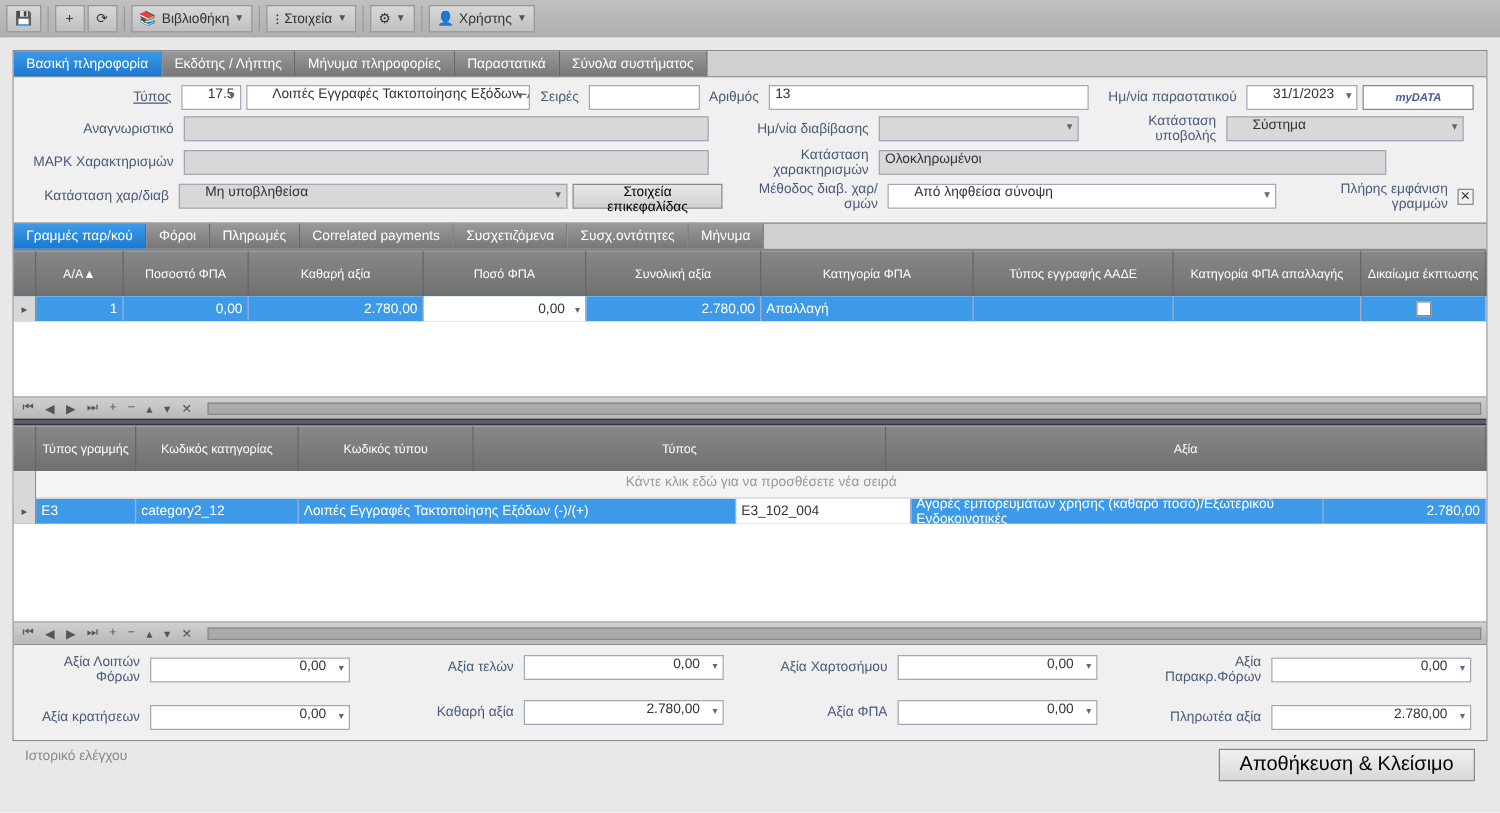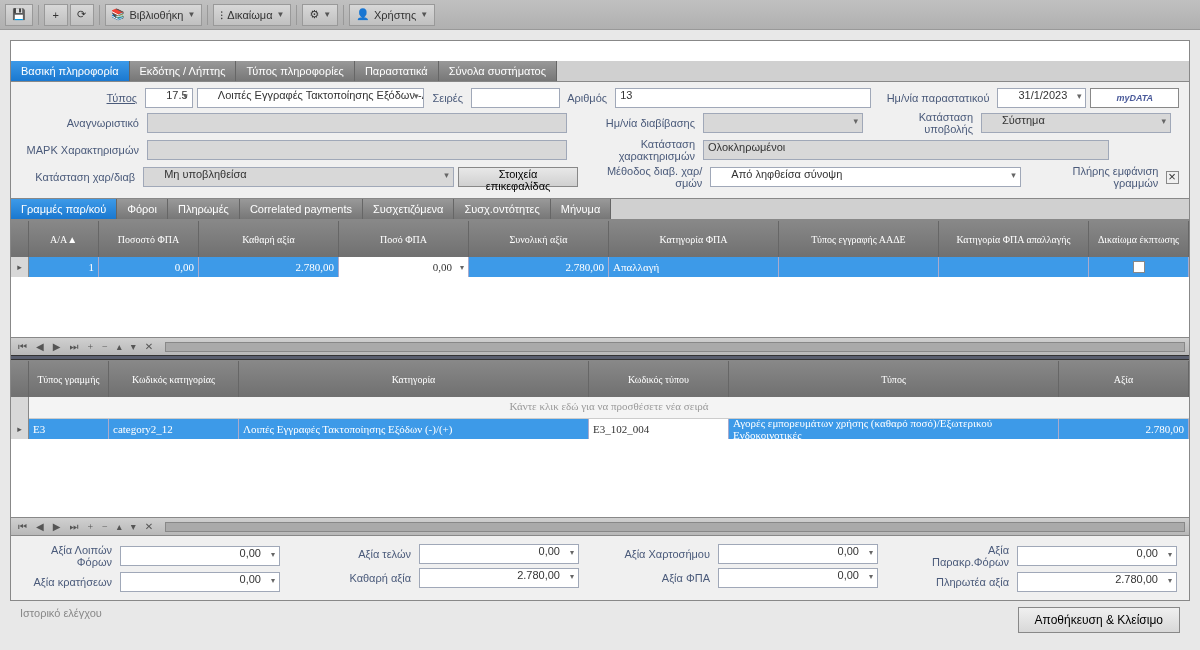--- a/index.html
+++ b/index.html
@@ -3,87 +3,87 @@
 <meta charset="utf-8">
 <style>
 * { box-sizing: border-box; margin: 0; padding: 0; }
 body { font-family: Arial, sans-serif; font-size: 11px; color: #333; background: #e8e8e8; width: 1200px; height: 650px; overflow: hidden; }
 .toolbar { background: linear-gradient(#c0c0c0,#b0b0b0); height: 30px; display: flex; align-items: center; padding: 0 5px; border-bottom: 1px solid #999; gap: 2px; }
 .tool-btn { background: linear-gradient(#d8d8d8,#c0c0c0); border: 1px solid #999; height: 22px; min-width: 24px; display: flex; align-items: center; justify-content: center; cursor: pointer; font-size: 11px; padding: 0 6px; gap: 4px; }
 .tool-sep { width: 1px; height: 20px; background: #999; margin: 0 3px; }
 .dropdown-arrow { font-size: 8px; color: #555; }
 .content { padding: 10px; background: #e8e8e8; }
 .panel { background: #fff; border: 1px solid #888; }
-.tabs { display: flex; background: #d0d0d0; border-bottom: 1px solid #888; margin-top: 20px; }
+.tabs { display: flex; background: #d0d0d0; border-bottom: 1px solid #888; }
 .tab { padding: 4px 10px; background: linear-gradient(#999,#777); color: #fff; border-right: 1px solid #666; cursor: pointer; font-size: 11px; }
 .tab.active { background: linear-gradient(#3d9ae8,#1a78d0); }
 .form-area { padding: 6px 10px; background: #f0f0f0; }
 .form-row { display: flex; align-items: center; margin-bottom: 3px; gap: 4px; }
 .lbl { text-align: right; font-size: 11px; color: #4a5a7a; padding-right: 4px; }
 .lbl-link { text-decoration: underline; color: #4a5a7a; }
 .fld { height: 20px; border: 1px solid #a0a8b8; background: #fff; padding: 0 4px; font-size: 11px; }
 .fld.disabled { background: #d8d8d8; }
 .fld-dd { position: relative; padding-left: 20px; }
 .fld-dd::after { content: '▾'; position: absolute; right: 4px; top: 2px; font-size: 9px; color: #666; }
 .btn { height: 20px; border: 1px solid #888; background: linear-gradient(#e8e8e8,#d0d0d0); padding: 0 8px; font-size: 11px; cursor: pointer; }
 .mydata-btn { width: 90px; height: 20px; border: 1px solid #888; background: #fff; display: flex; align-items: center; justify-content: center; font-size: 9px; font-style: italic; color: #4a5a9a; font-weight: bold; cursor: pointer; }
 .checkbox { width: 13px; height: 13px; border: 1px solid #888; display: inline-block; position: relative; vertical-align: middle; }
 .checkbox.checked::after { content: '×'; position: absolute; top: -3px; left: 1px; font-size: 13px; color: #333; }
 .sub-tabs { display: flex; background: #d0d0d0; border-top: 1px solid #888; border-bottom: 1px solid #888; }
-.grid { border-top: 1px solid #888; font-family: Liberation Serif, serif; }
+.grid { border-top: 1px solid #888; }
 .grid-header { display: flex; background: linear-gradient(#888,#707070); color: #fff; height: 36px; font-size: 10px; }
 .grid-header .gh { border-right: 1px solid #666; display: flex; align-items: center; justify-content: center; text-align: center; padding: 2px; }
 .grid-row { display: flex; height: 20px; align-items: center; }
 .grid-row.selected { background: #3d9ae8; color: #fff; }
 .grid-row .gc { border-right: 1px solid #aac; height: 20px; display: flex; align-items: center; padding: 0 4px; font-size: 11px; }
 .grid-row .gc.right { justify-content: flex-end; }
 .grid-row .gc.edit { background: #fff; color: #333; }
 .indicator { width: 18px; background: #d8d8d8; border-right: 1px solid #888; height: 20px; display: flex; align-items: center; justify-content: center; font-size: 9px; color: #555; }
 .grid-body { background: #fff; position: relative; }
 .grid-footer { background: linear-gradient(#d0d0d0,#b8b8b8); height: 18px; display: flex; align-items: center; padding: 0 4px; gap: 3px; font-size: 11px; color: #555; border-top: 1px solid #888; }
 .gf-btn { cursor: pointer; padding: 0 3px; font-size: 10px; }
 .gf-scroll { flex: 1; height: 10px; background: #aaa; border: 1px solid #888; margin-left: 6px; }
 .placeholder-row { text-align: center; color: #999; font-size: 11px; padding: 3px; background: #f4f4f4; border-bottom: 1px solid #ccc; }
 .divider { height: 5px; background: #5a5f6f; border-top: 1px solid #333; border-bottom: 1px solid #333; cursor: ns-resize; }
 .totals { padding: 8px 10px; background: #f0f0f0; display: flex; gap: 40px; border-top: 1px solid #888; }
-.totals-col { display: flex; flex-direction: column; gap: 4px; }
+.totals-col { display: flex; flex-direction: column; gap: 16px; }
 .totals-row { display: flex; align-items: center; gap: 4px; }
 .totals-row .lbl { width: 95px; }
 .tot-fld { width: 160px; height: 20px; border: 1px solid #a0a8b8; background: #fff; text-align: right; padding: 0 18px 0 4px; font-size: 11px; position: relative; }
 .tot-fld::after { content: '▾'; position: absolute; right: 4px; top: 3px; font-size: 8px; color: #666; }
 .footer { display: flex; justify-content: space-between; align-items: flex-start; padding: 6px 10px; background: #e8e8e8; }
 .history { color: #888; font-size: 11px; }
-.save-btn { height: 26px; padding: 0 16px; border: 1px solid #888; background: linear-gradient(#f0f0f0,#d8d8d8); font-size: 12px; cursor: pointer; }
+.save-btn { height: 26px; padding: 0 16px; border: 1px solid #888; background: linear-gradient(#f0f0f0,#d8d8d8); font-size: 16px; cursor: pointer; }
 .chk-small { width: 12px; height: 12px; border: 1px solid #888; background: #fff; display: inline-block; }
 </style>
 </head>
 <body>
 
 <div class="toolbar">
   <div class="tool-btn">💾</div>
   <div class="tool-sep"></div>
   <div class="tool-btn">+</div>
   <div class="tool-btn">⟳</div>
   <div class="tool-sep"></div>
   <div class="tool-btn">📚 <span>Βιβλιοθήκη</span> <span class="dropdown-arrow">▼</span></div>
   <div class="tool-sep"></div>
-  <div class="tool-btn">⁝ <span>Δικαίωμα</span> <span class="dropdown-arrow">▼</span></div>
+  <div class="tool-btn">⁝ <span>Στοιχεία</span> <span class="dropdown-arrow">▼</span></div>
   <div class="tool-sep"></div>
   <div class="tool-btn">⚙ <span class="dropdown-arrow">▼</span></div>
   <div class="tool-sep"></div>
   <div class="tool-btn">👤 <span>Χρήστης</span> <span class="dropdown-arrow">▼</span></div>
 </div>
 
 <div class="content">
 <div class="panel">
 
 <div class="tabs">
   <div class="tab active">Βασική πληροφορία</div>
   <div class="tab">Εκδότης / Λήπτης</div>
-  <div class="tab">Τύπος πληροφορίες</div>
+  <div class="tab">Μήνυμα πληροφορίες</div>
   <div class="tab">Παραστατικά</div>
   <div class="tab">Σύνολα συστήματος</div>
 </div>
 
 <div class="form-area">
 
   <div class="form-row">
     <span class="lbl lbl-link" style="width:122px">Τύπος</span>
     <div class="fld fld-dd" style="width:48px">17.5</div>
     <div class="fld fld-dd" style="width:230px;overflow:hidden;white-space:nowrap">Λοιπές Εγγραφές Τακτοποίησης Εξόδων -Λογιστ...</div>
@@ -181,21 +181,20 @@
   </div>
 </div>
 
 <div class="divider"></div>
 
 <div class="grid">
   <div class="grid-header" style="height:36px">
     <div class="gh" style="width:18px"></div>
     <div class="gh" style="width:80px">Τύπος γραμμής</div>
     <div class="gh" style="width:130px">Κωδικός κατηγορίας</div>
-    <div class="gh" style="width:350px">Κατηγορία</div>
     <div class="gh" style="width:140px">Κωδικός τύπου</div>
     <div class="gh" style="width:330px">Τύπος</div>
     <div class="gh" style="flex:1">Αξία</div>
   </div>
   <div class="grid-body" style="height:120px">
     <div style="display:flex">
       <div class="indicator" style="height:22px"></div>
       <div class="placeholder-row" style="flex:1">Κάντε κλικ εδώ για να προσθέσετε νέα σειρά</div>
     </div>
     <div class="grid-row selected">

